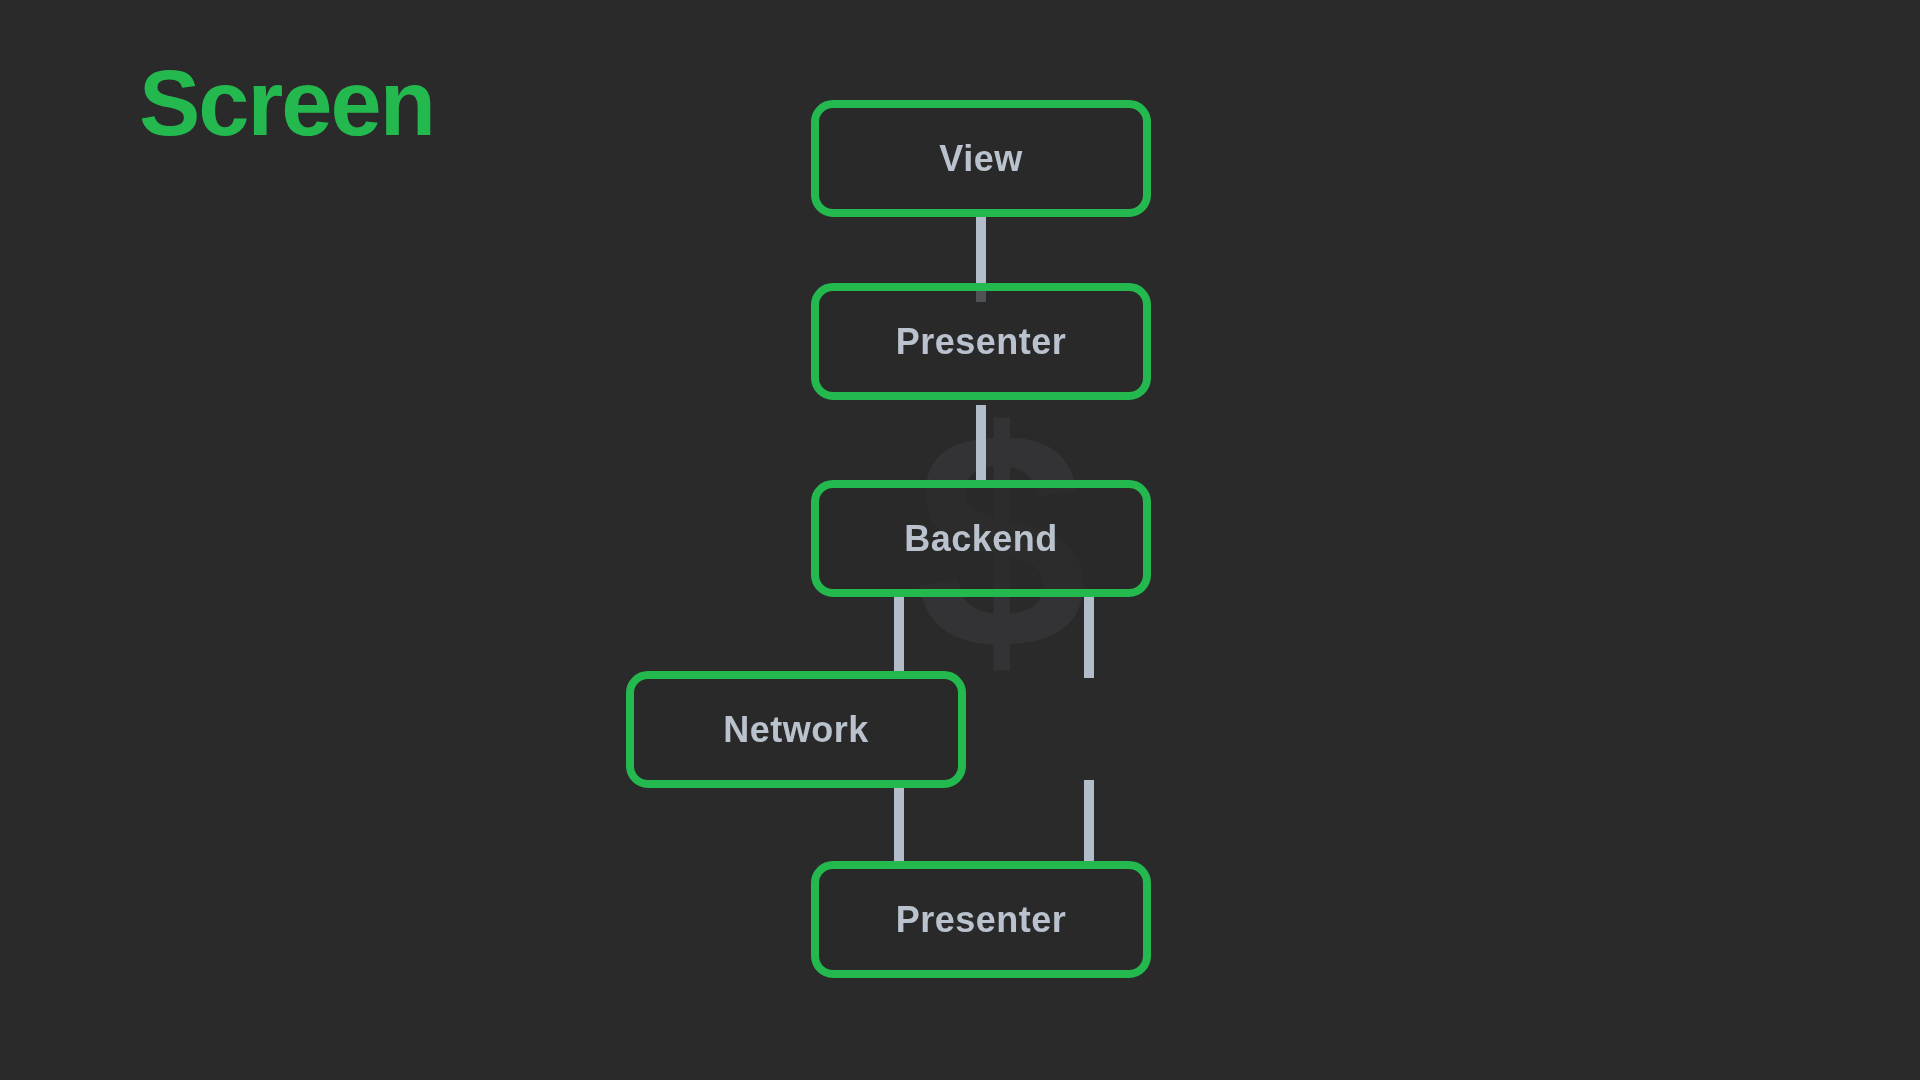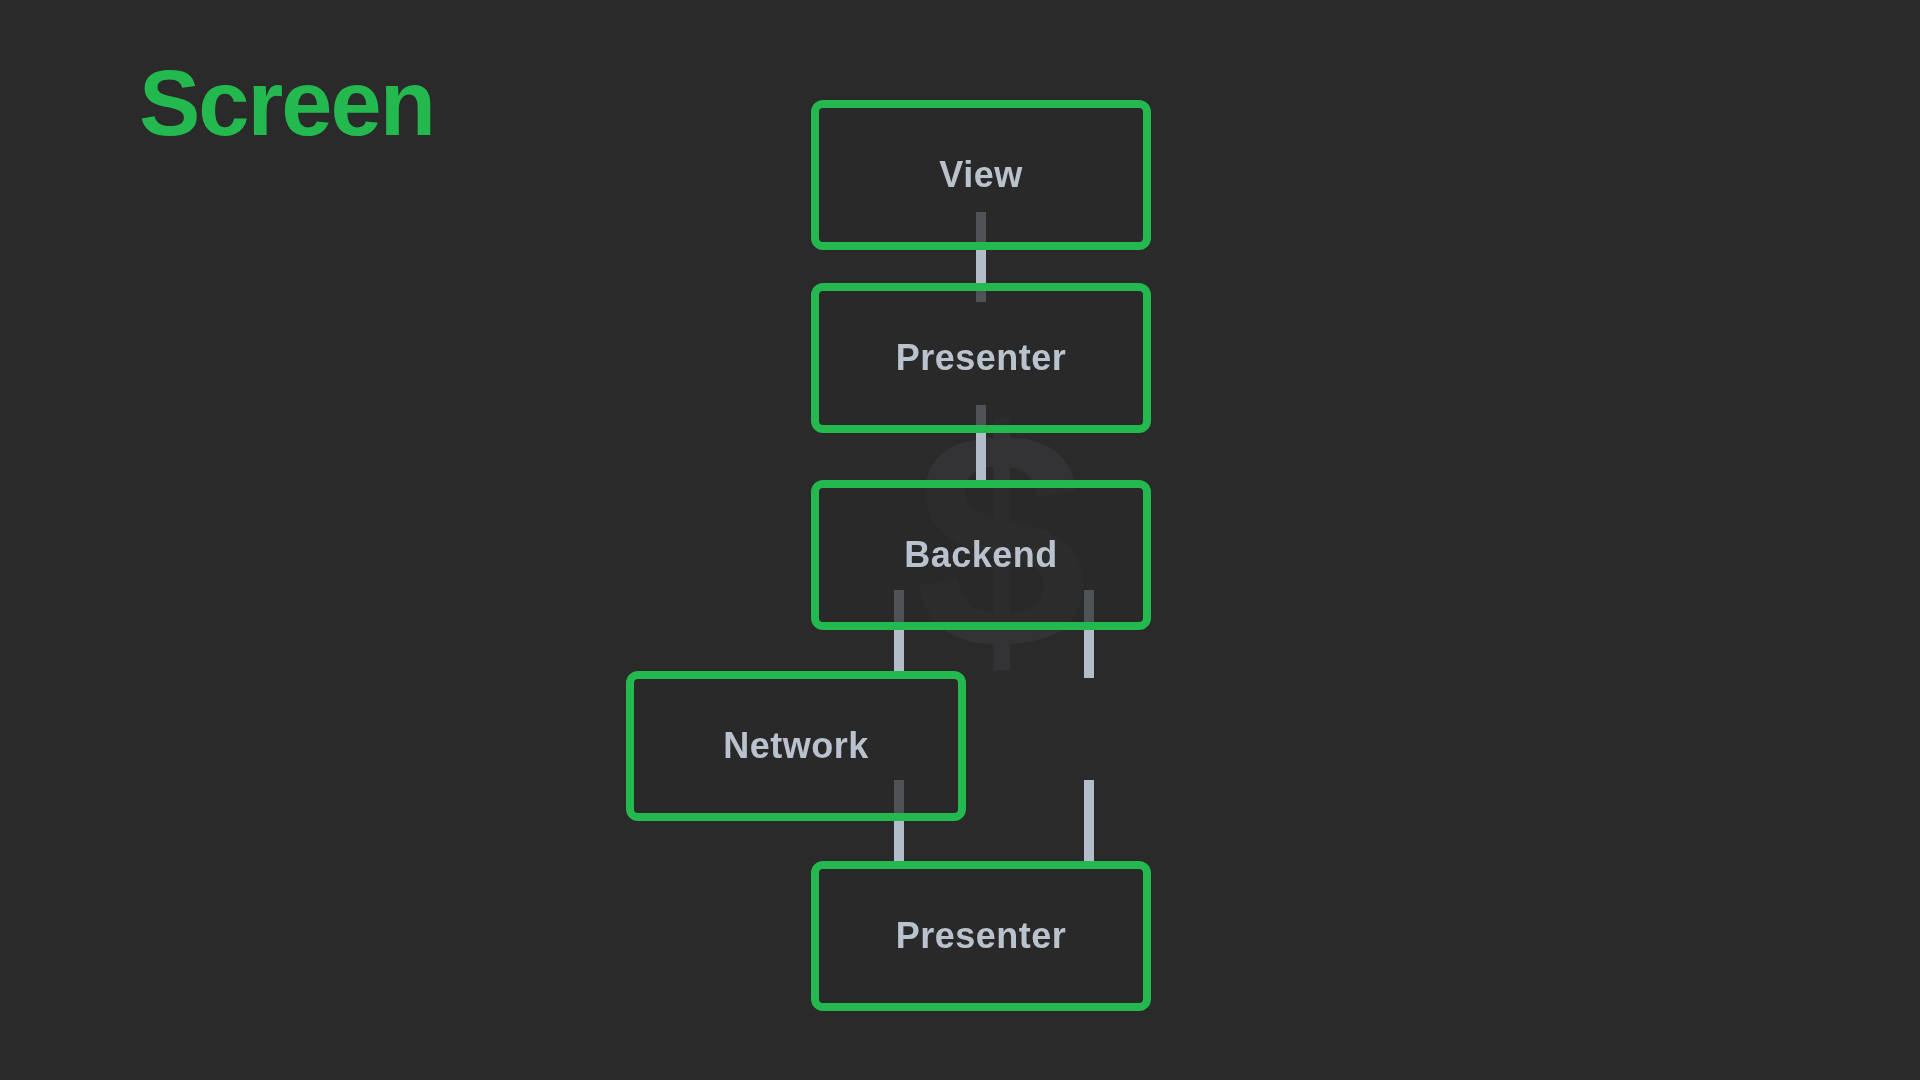--- a/index.html
+++ b/index.html
@@ -49,23 +49,23 @@
   .connector {
     position: absolute;
     width: 10px;
     background: var(--connector);
     z-index: 1;
   }
   .node {
     position: absolute;
     box-sizing: border-box;
     width: 340px;
-    height: 150px;
+    height: 117px;
     border: 8px solid var(--accent);
-    border-radius: 12px;
+    border-radius: 22px;
     background: rgba(41, 41, 42, 0.72);
     color: var(--node-text);
     font-size: 36px;
     font-weight: 600;
     letter-spacing: 0.5px;
     display: flex;
     align-items: center;
     justify-content: center;
     z-index: 2;
   }

